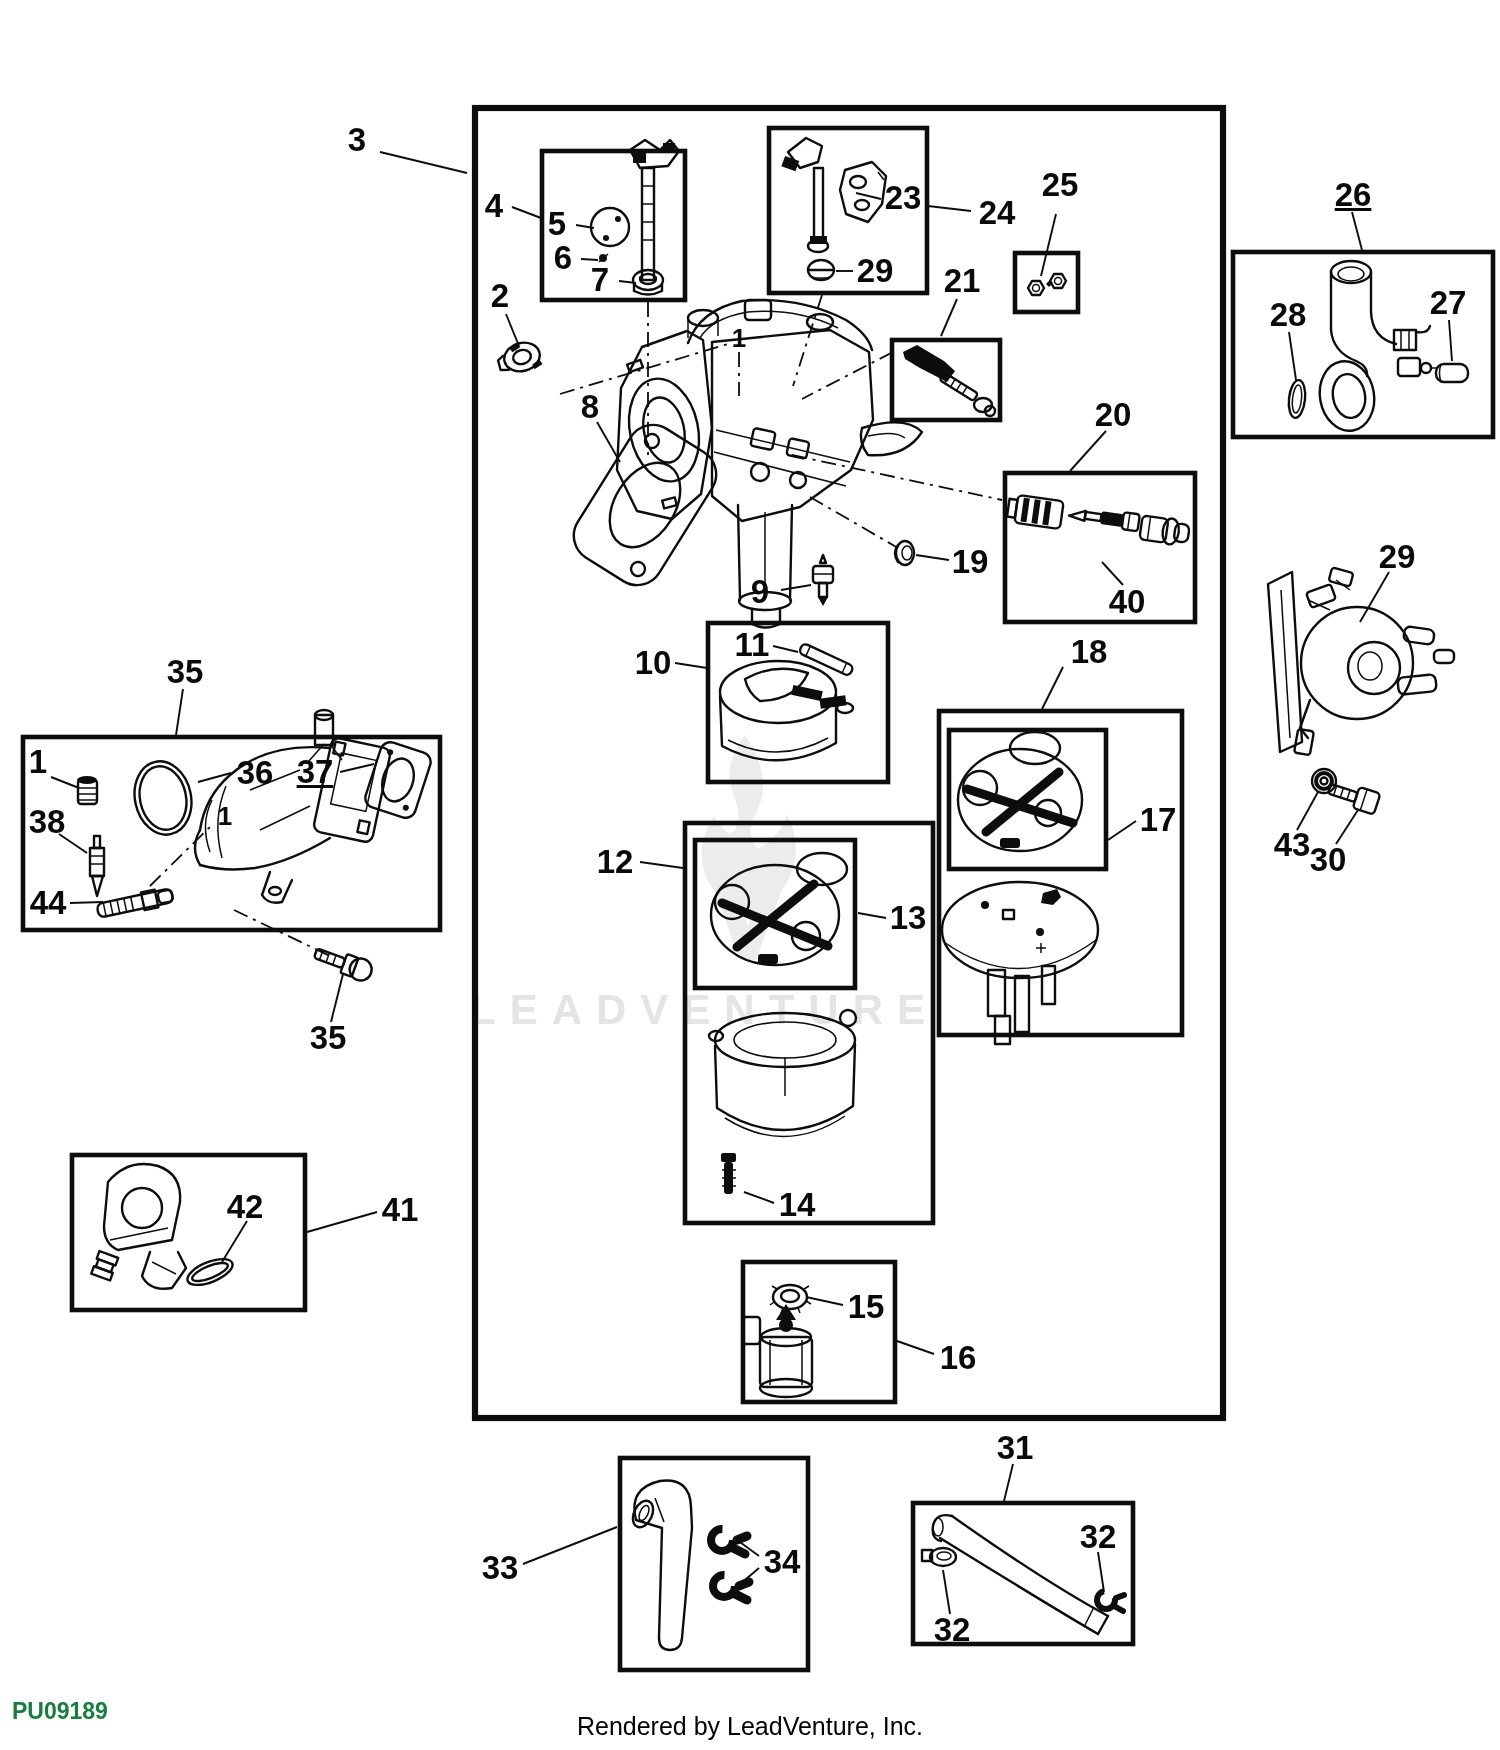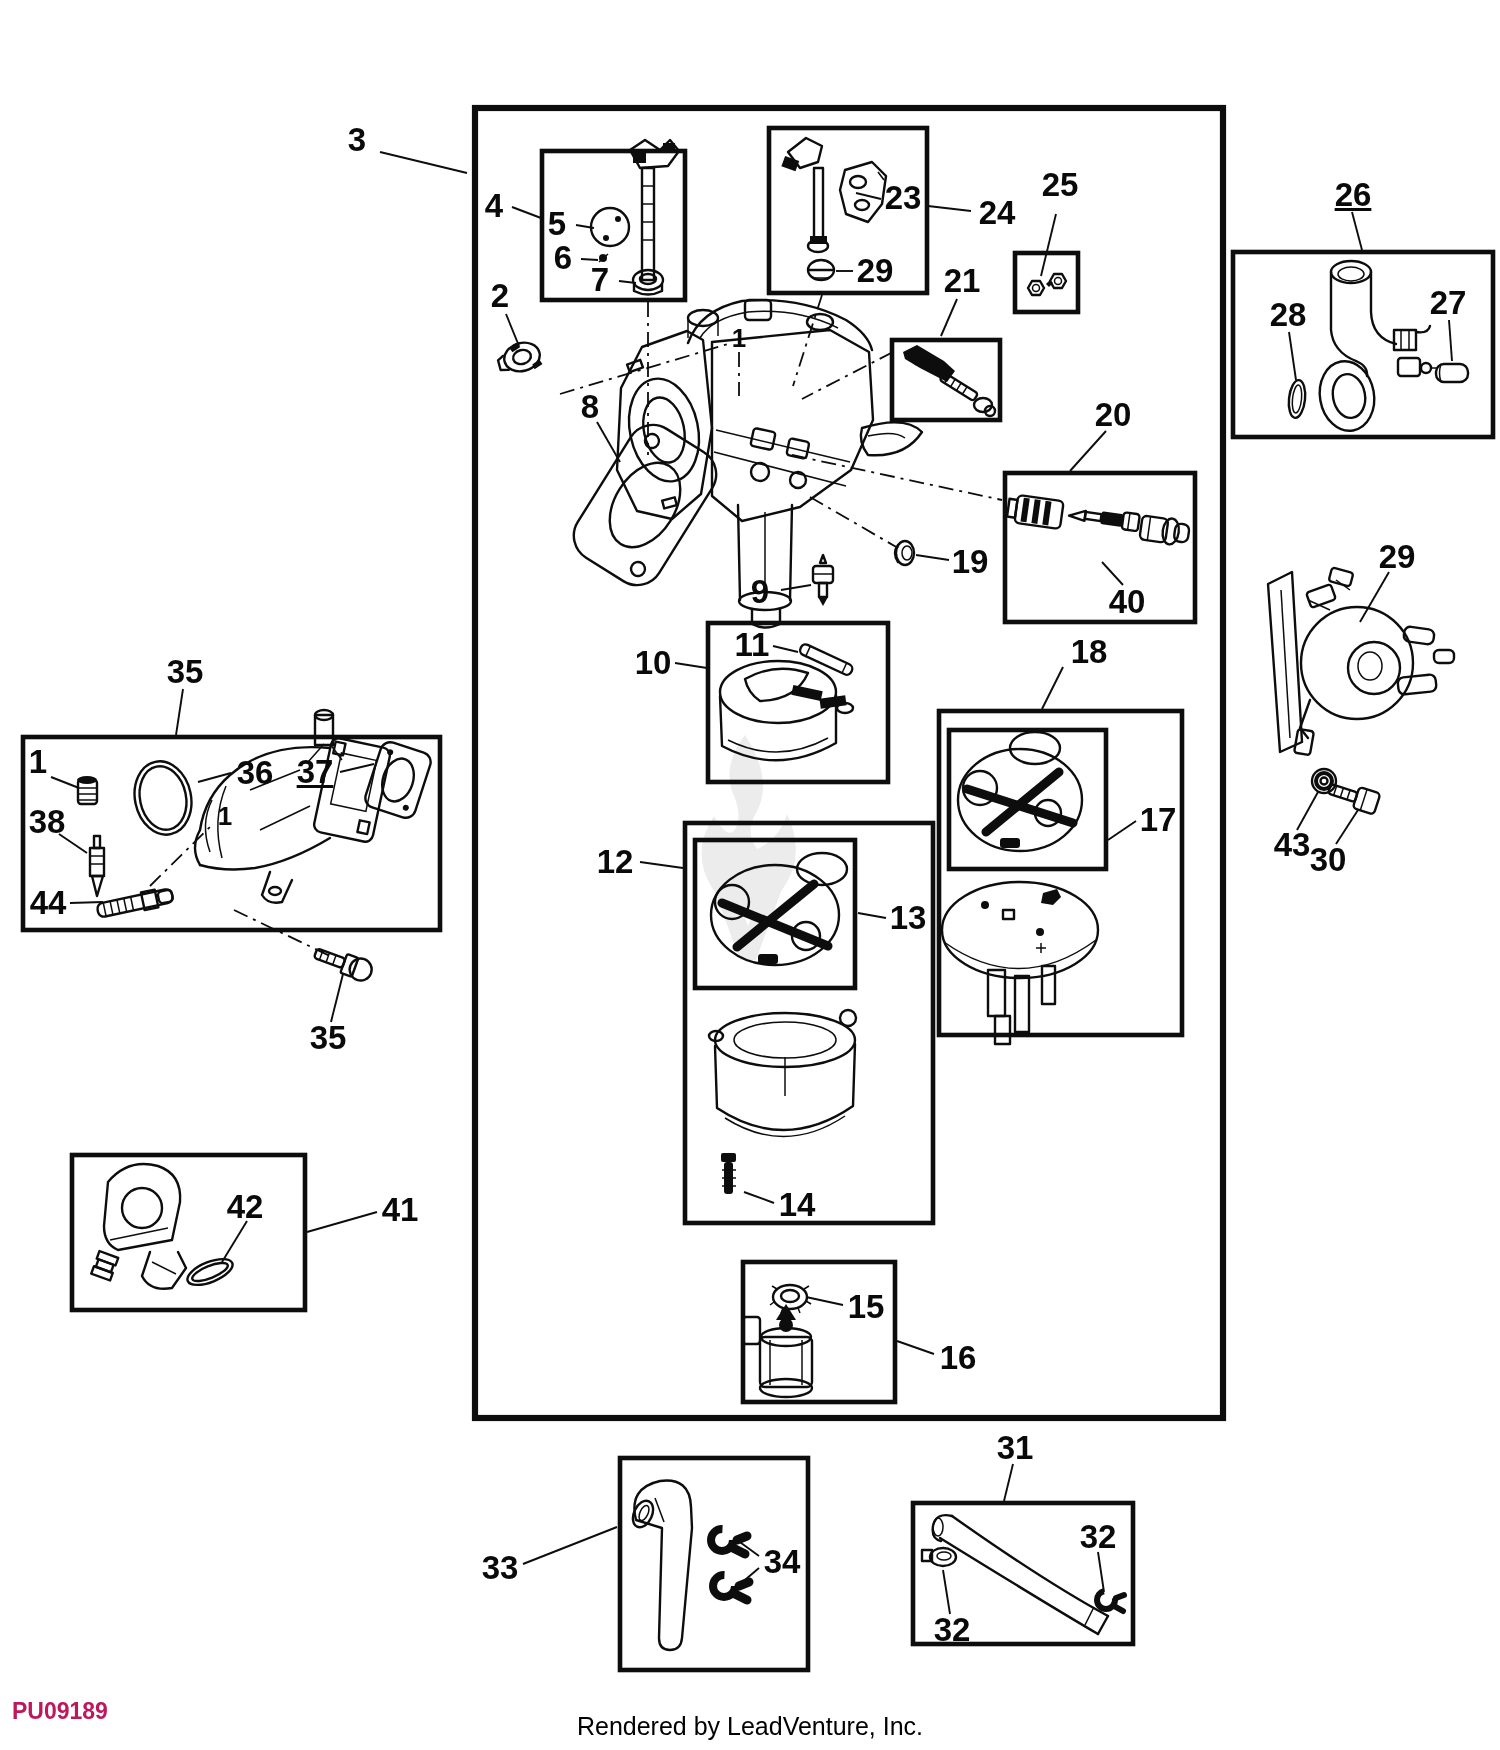--- a/index.html
+++ b/index.html
@@ -14,28 +14,29 @@
   .bx2{stroke:#0d0d0d;fill:none;stroke-width:6.2}
   .dd{stroke:#0d0d0d;fill:none;stroke-width:1.8;stroke-dasharray:15 6 3 6}
   .fb{fill:#0d0d0d;stroke:none}
   .t8{stroke:#0d0d0d;fill:none;stroke-width:9;stroke-linecap:round}
   .wm{fill:#ececec;stroke:none}
   .callout{position:absolute;transform:translate(-50%,-50%);font-weight:700;
            font-size:33px;color:#0a0a0a;white-space:nowrap}
   .callout.small{font-size:26px}
   .wm-text{position:absolute;left:470px;top:986px;font-size:42px;font-weight:700;
            letter-spacing:14px;color:#e4e4e4;user-select:none}
-  .code{position:absolute;left:12px;top:1698px;font-size:23px;font-weight:700;color:#be185d}
+  .code{position:absolute;left:12px;top:1698px;font-size:23px;font-weight:700;color:#15803d}
   .rendered{position:absolute;left:0;right:0;top:1712px;text-align:center;font-size:25px;color:#000}
 </style>
 </head>
 <body>
 
 <div class="stage">
 
+  <div class="wm-text">LEADVENTURE</div>
 
   <svg class="art" width="1500" height="1750" viewBox="0 0 1500 1750">
 
     <g class="wm">
       <path d="M745,735 q30,46 10,80 q-10,17 2,34 q22,-10 30,-35 q20,42 -5,76 q-14,18 -34,26 q-22,-8 -36,-28 q-22,-36 2,-72 q12,22 20,15 q10,-14 -2,-40 q-9,-27 13,-56 z"></path>
       <path d="M702,856 l20,0 l26,70 l26,-70 l20,0 l-38,104 l-16,0 z"></path>
     </g>
 
     <g>
       <rect class="bx2" x="475" y="108" width="748" height="1310"></rect>

